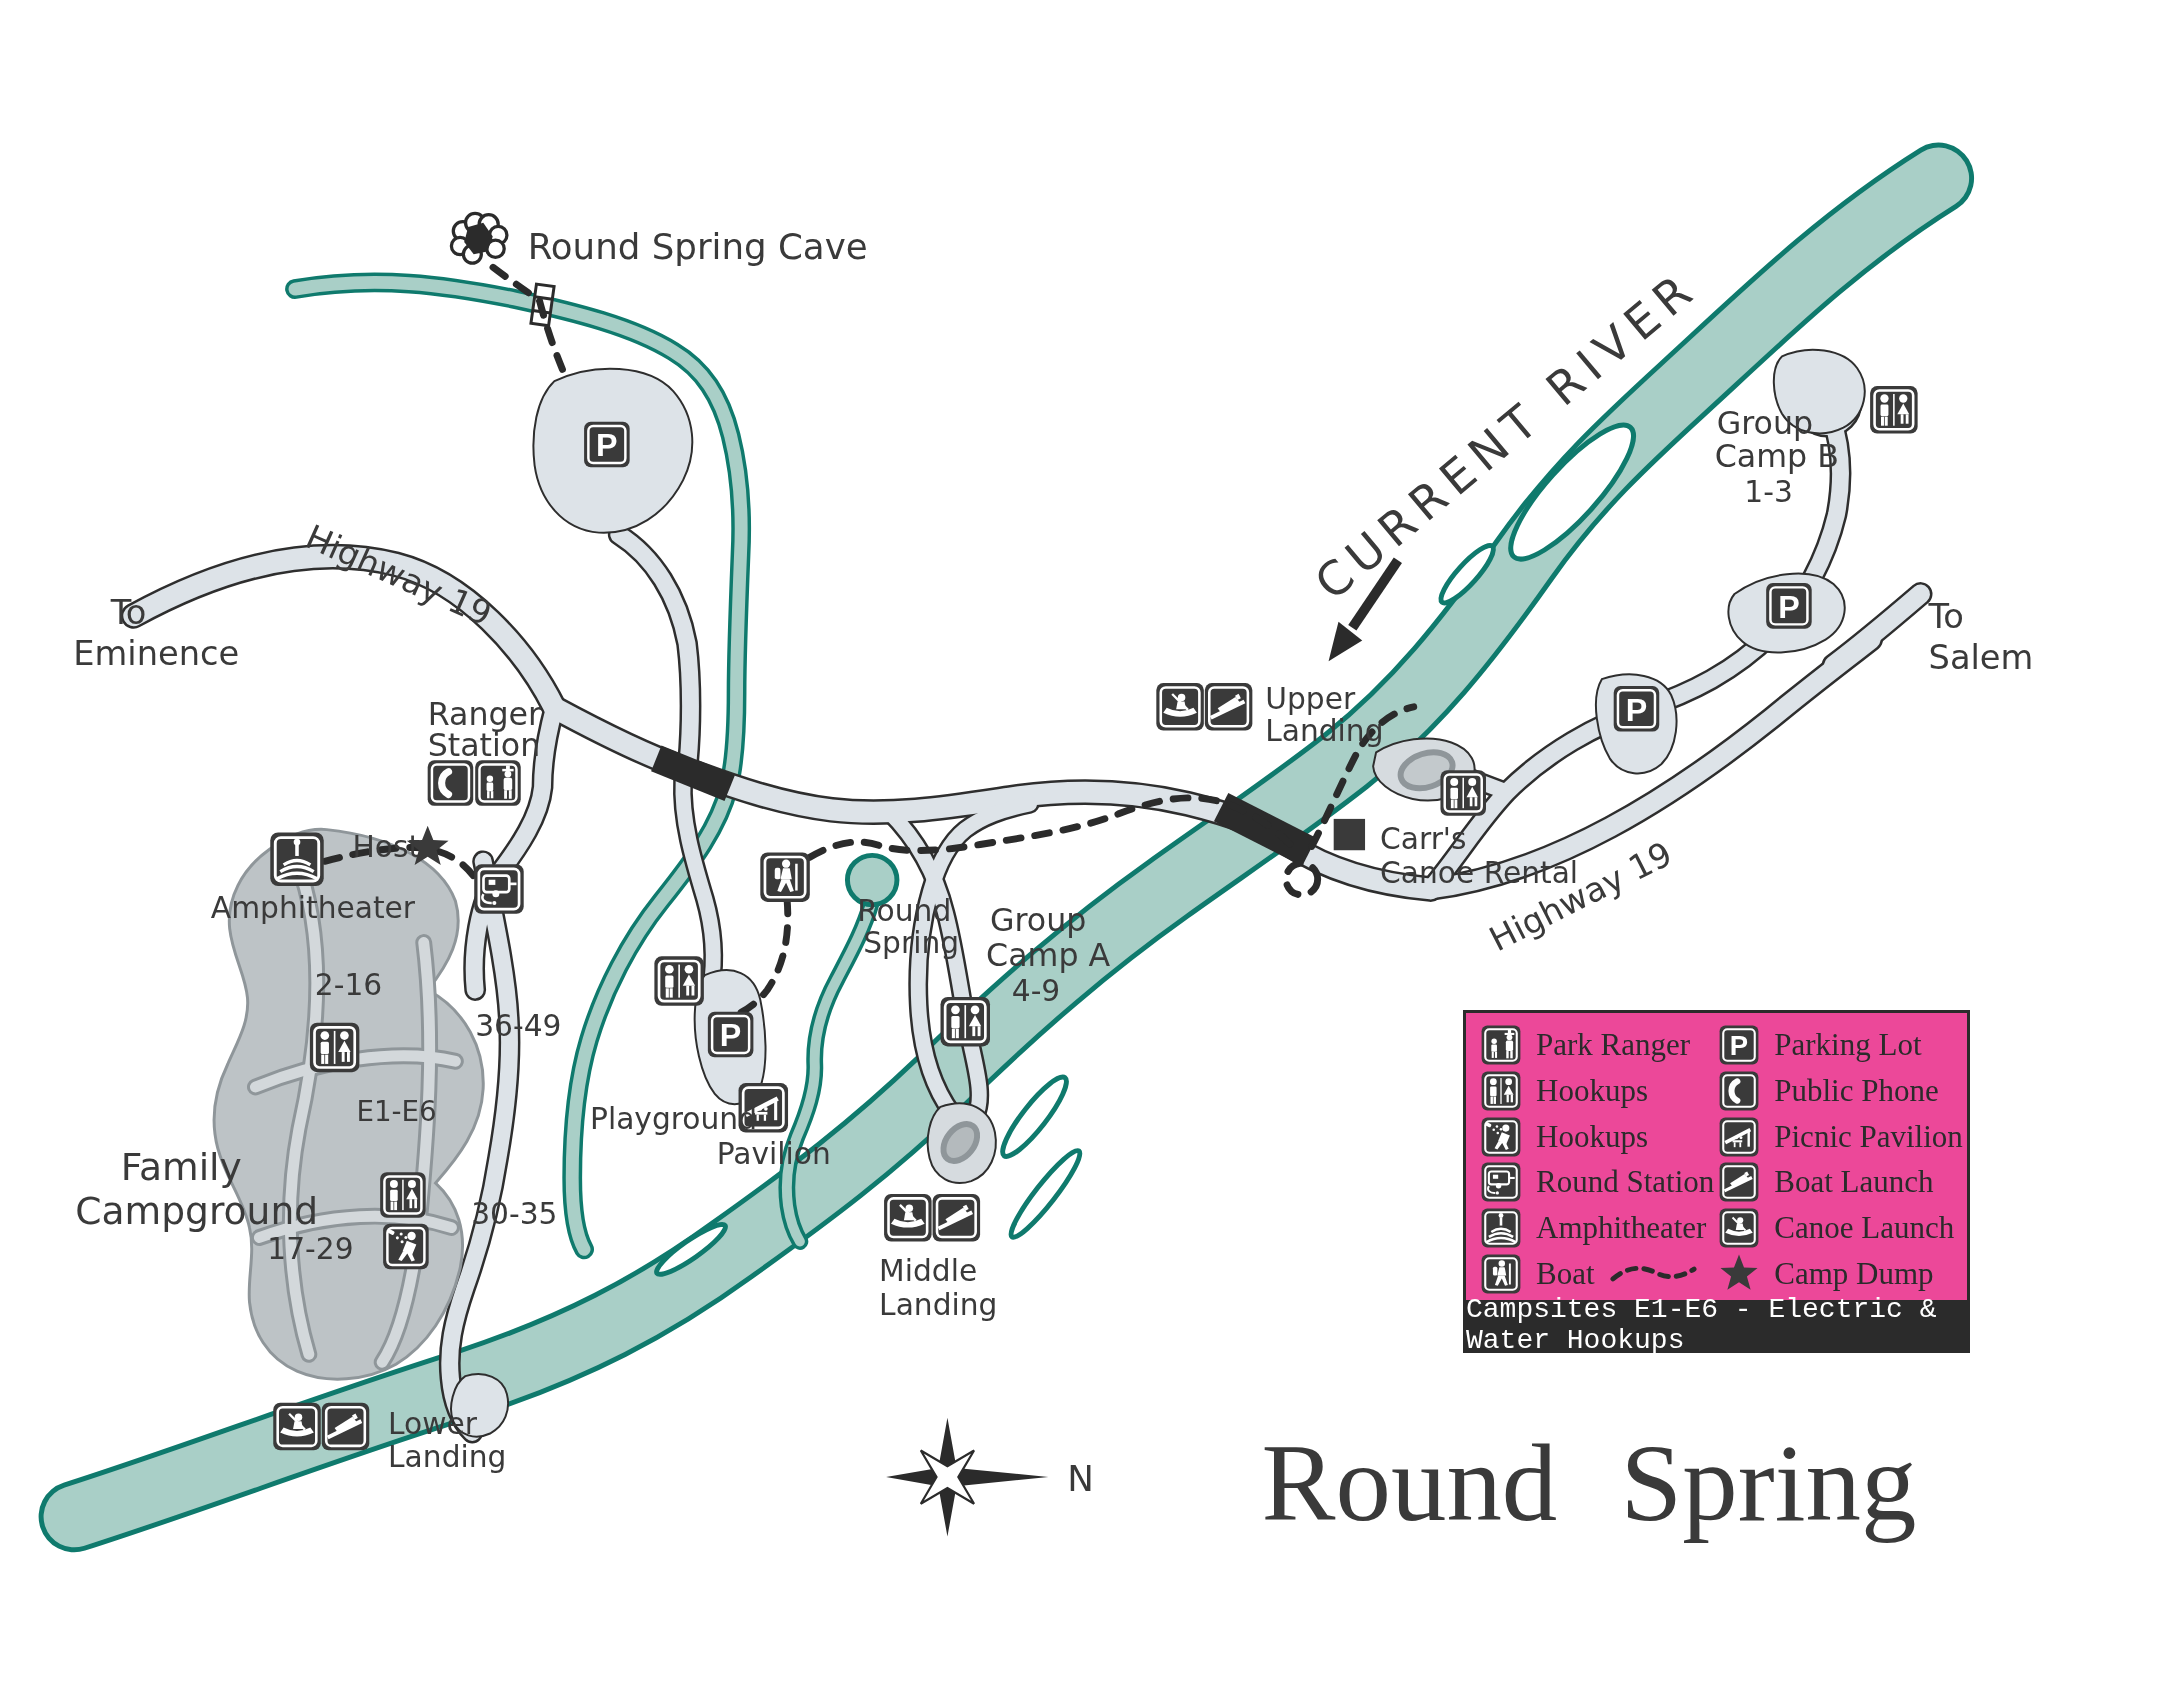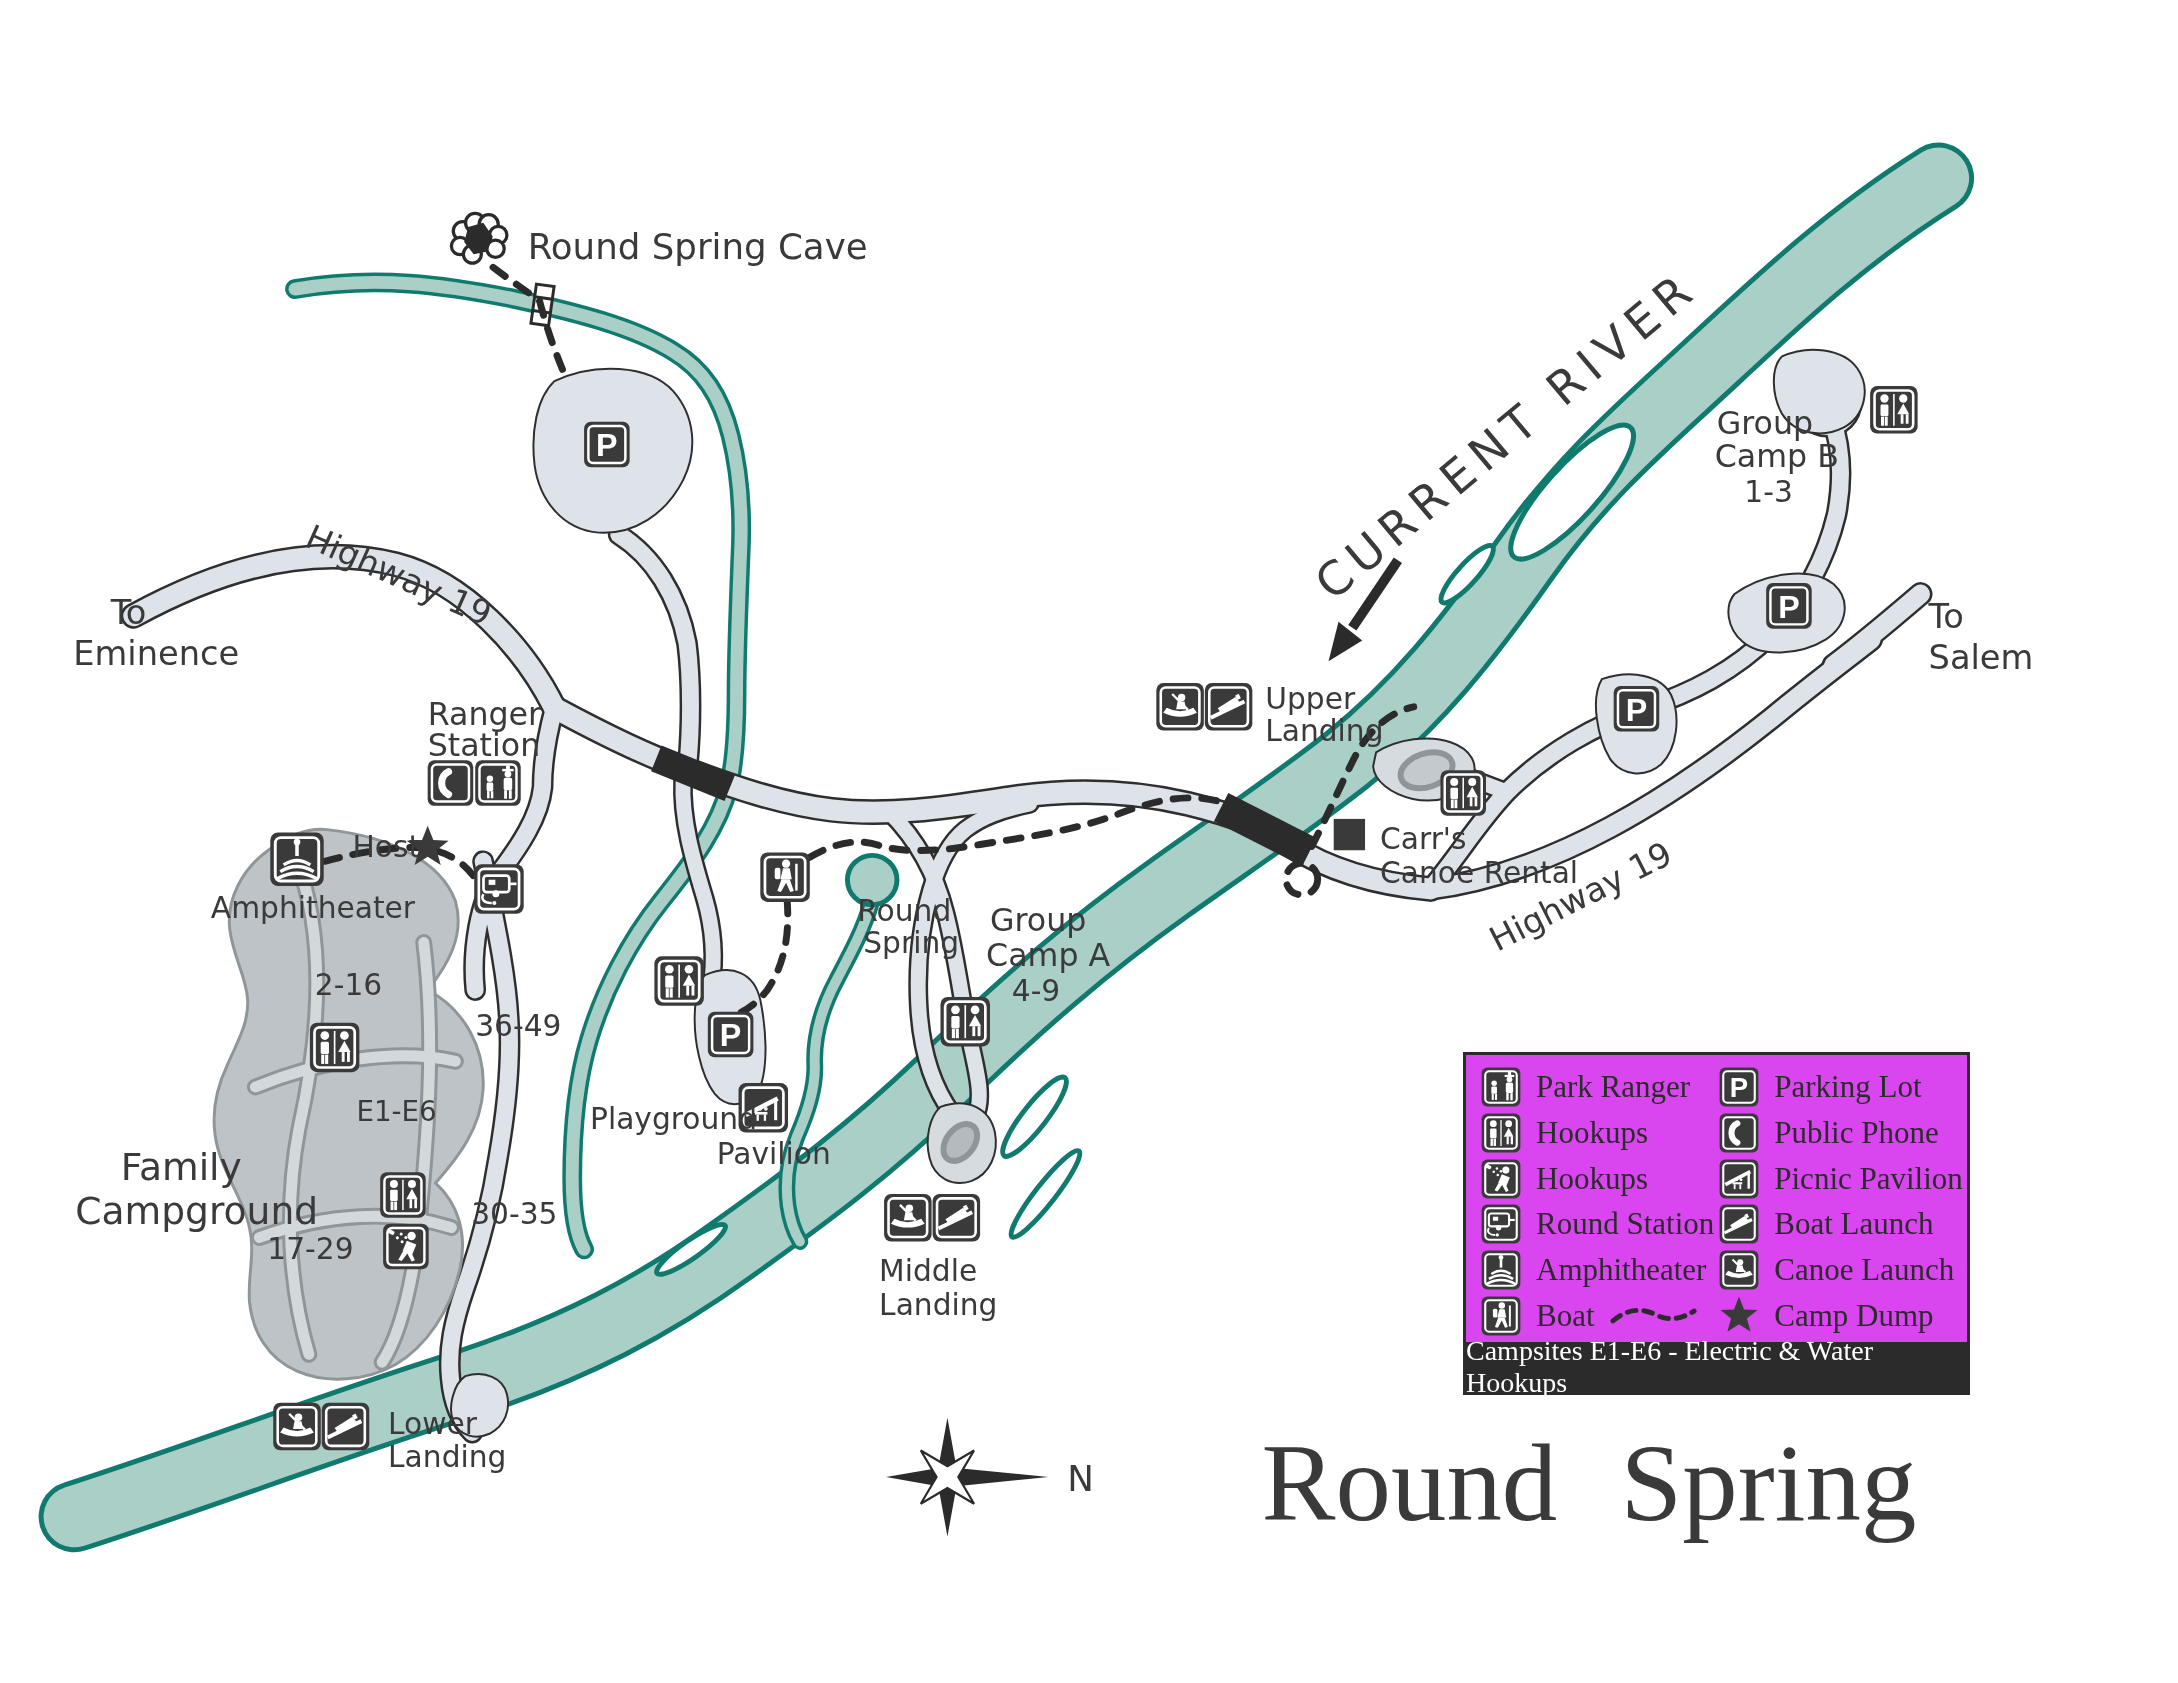--- a/index.html
+++ b/index.html
@@ -1,30 +1,30 @@
 <!DOCTYPE html>
 <html><head>
 <meta charset="utf-8">
 <style>
   html,body{margin:0;padding:0;background:#fff;}
   .stage{position:relative;width:2178px;height:1683px;background:#ffffff;overflow:hidden;
          font-family:"DejaVu Sans", sans-serif;}
   svg text{user-select:none;}
   .hand{font-family:"DejaVu Sans", sans-serif;fill:#3a3a3a;}
   .serif{font-family:"Liberation Serif", serif;fill:#3a3a3a;}
-  .legend-box{position:absolute;left:1463px;top:1052px;width:507px;height:343px;
-              background:#d946ef;border:3px solid #2b2b2b;box-sizing:border-box;
+  .legend-box{position:absolute;left:1463px;top:1010px;width:507px;height:343px;
+              background:#ec4899;border:3px solid #2b2b2b;box-sizing:border-box;
               display:flex;flex-direction:column;}
   .legend-grid{flex:1;display:grid;grid-template-columns:1fr 1.08fr;
                padding:10px 6px 4px 14px;column-gap:4px;}
   .legend-col{display:flex;flex-direction:column;justify-content:space-between;}
   .legend-row{display:flex;align-items:center;gap:14px;height:44px;}
   .legend-row .lbl{font-family:"Liberation Serif", serif;font-size:31px;color:#2b2b2b;white-space:nowrap;}
   .legend-footer{height:50px;background:#2b2b2b;color:#fff;display:flex;align-items:center;
-                 justify-content:center;font-family:Liberation Serif, serif;font-size:28px;}
+                 justify-content:center;font-family:Liberation Mono, monospace;font-size:28px;}
   .icon-cell{width:42px;height:42px;flex:0 0 42px;}
 </style>
 </head>
 <body>
 
 <div class="stage">
 <svg width="2178" height="1683" viewBox="0 0 2200 1700">
   <defs>
     <g id="box48">
       <rect x="-24" y="-24" width="48" height="48" rx="7" fill="#3a3a3a"></rect>

